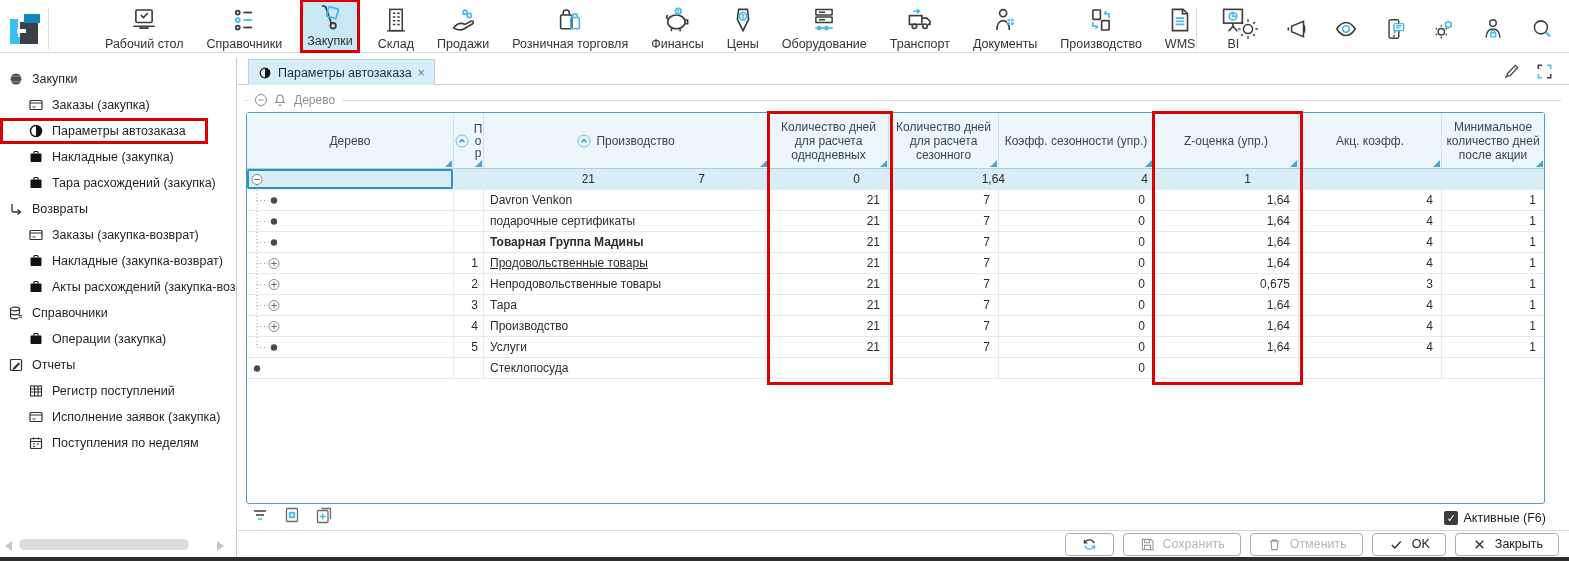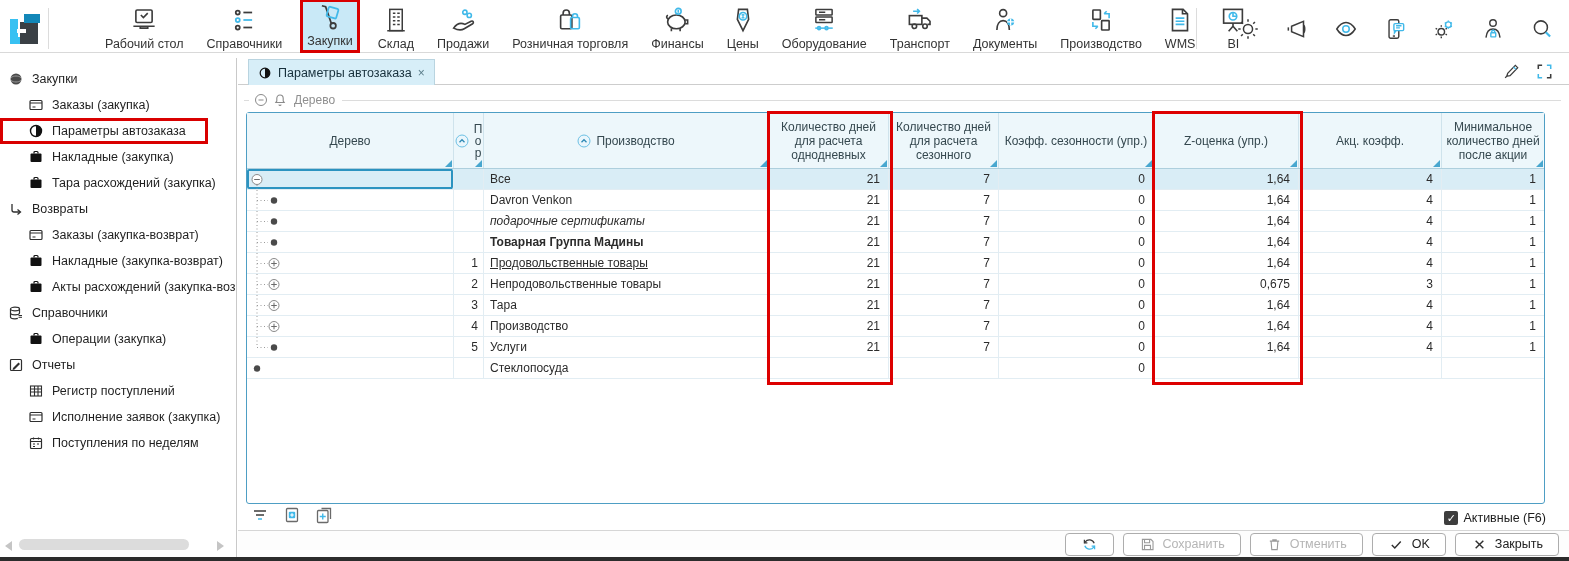--- a/index.html
+++ b/index.html
@@ -558,21 +558,20 @@
           <div class="td col-tree cell-selected" style="width: 207px;">
             <span>
               <svg width="60" height="21" viewBox="0 0 60 21" fill="none">
                 <circle cx="10" cy="10.5" r="5" fill="#fff" stroke="#8a8a8a"></circle>
                 <path d="M7.2 10.5h5.6" stroke="#6a6a6a"></path>
                 <path d="M10 16V21" stroke="#9a9a9a" stroke-dasharray="1,2.5"></path>
               </svg>
             </span>
           </div>
           <div class="td por" style="width: 30px;"></div>
-          <div class="td txt" style="width: 285px;">Все</div>
           <div class="td num" style="width: 120px;">21</div>
           <div class="td num" style="width: 110px;">7</div>
           <div class="td num" style="width: 155px;">0</div>
           <div class="td num" style="width: 145px;">1,64</div>
           <div class="td num" style="width: 143px;">4</div>
           <div class="td num" style="width: 102px;">1</div>
         </div>
         <div class="tr">
           <div class="td col-tree" style="width: 207px;">
             <span>
@@ -596,21 +595,21 @@
           <div class="td col-tree" style="width: 207px;">
             <span>
               <svg width="60" height="21" viewBox="0 0 60 21" fill="none">
                 <path d="M10 0V21" stroke="#9a9a9a" stroke-dasharray="1,2.5"></path>
                 <path d="M10 10.5H21" stroke="#9a9a9a" stroke-dasharray="1,2.5"></path>
                 <circle cx="27" cy="10.5" r="3.2" fill="#4a4a4a"></circle>
               </svg>
             </span>
           </div>
           <div class="td por" style="width: 30px;"></div>
-          <div class="td txt" style="width: 285px; font-style: italic;">подарочные сертификаты</div>
+          <div class="td txt" style="width: 285px;">подарочные сертификаты</div>
           <div class="td num" style="width: 120px;">21</div>
           <div class="td num" style="width: 110px;">7</div>
           <div class="td num" style="width: 155px;">0</div>
           <div class="td num" style="width: 145px;">1,64</div>
           <div class="td num" style="width: 143px;">4</div>
           <div class="td num" style="width: 102px;">1</div>
         </div>
         <div class="tr">
           <div class="td col-tree" style="width: 207px;">
             <span>

